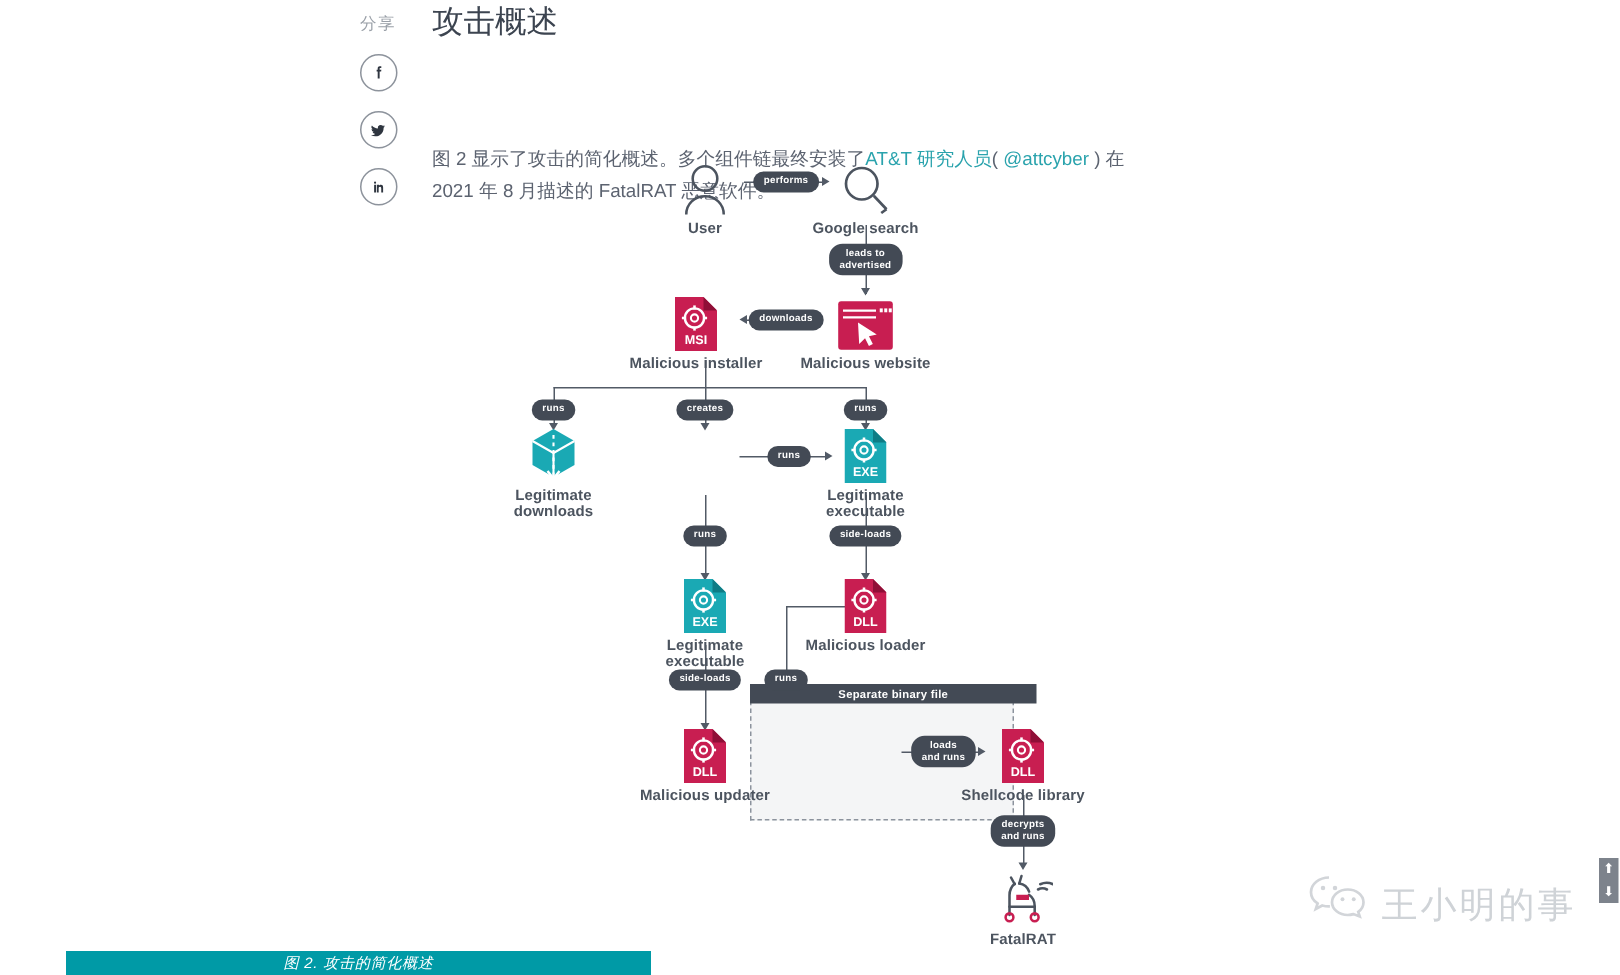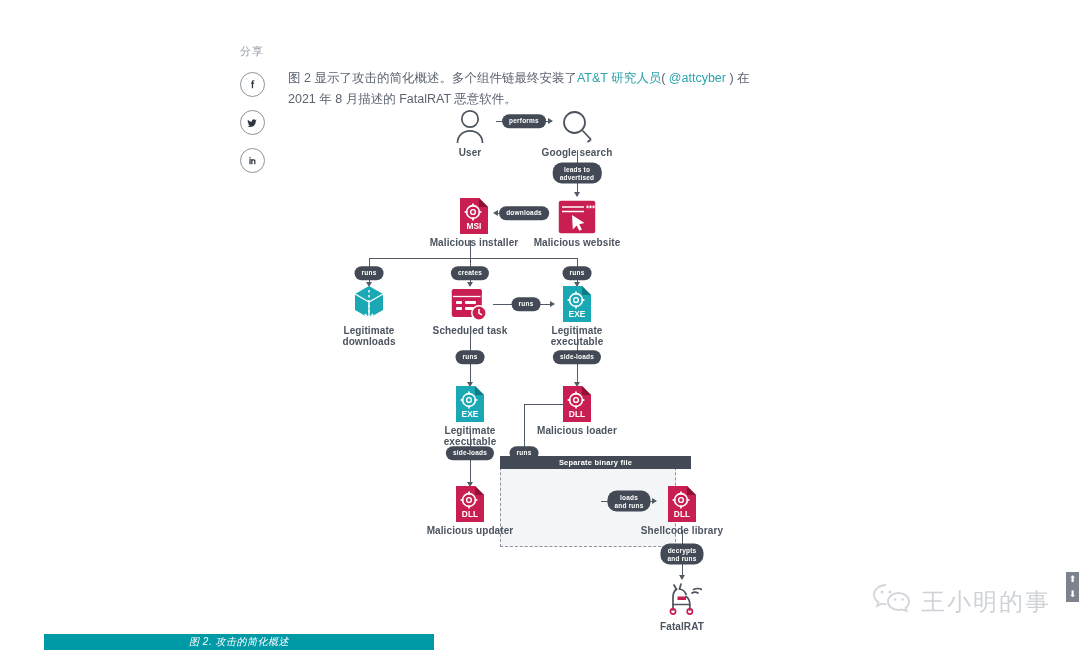--- a/index.html
+++ b/index.html
@@ -2,21 +2,21 @@
 <html><head>
 <meta charset="utf-8">
 <style>
   html,body{margin:0;padding:0;}
   body{
     width:1080px;height:650px;overflow:hidden;background:#ffffff;
     font-family:"Liberation Sans","DejaVu Sans",sans-serif;
     color:#4a4f58;position:relative;
   }
   
-  #share-rail{position:absolute;left:232px;top:8px;width:40px;margin-top:36px;}
+  #share-rail{position:absolute;left:232px;top:8px;width:40px;}
   .share-label{font-size:11px;color:#9aa0a8;text-align:center;letter-spacing:1px;}
   .share-btn{
     width:23px;height:23px;border-radius:50%;border:1.4px solid #8d939c;
     margin:13px auto 0 auto;display:flex;align-items:center;justify-content:center;
     color:#2f3640;cursor:pointer;background:#fff;
   }
   .share-btn svg{display:block;}
   
   #article{position:absolute;left:288px;top:0px;width:500px;}
   #page-title{font-size:21px;font-weight:400;color:#3c4450;margin:0;padding-top:0px;
@@ -93,20 +93,21 @@
   <div class="share-btn">
     <span>
       <svg width="13" height="13" viewBox="0 0 24 24" fill="#2f3640">
           <path d="M6.3 9.4h2.3V19H6.3V9.4zm1.15-3.8a1.33 1.33 0 1 1 0 2.66 1.33 1.33 0 0 1 0-2.66zM10.2 9.4h2.2v1.3h.03c.3-.58 1.06-1.2 2.18-1.2 2.33 0 2.76 1.54 2.76 3.53V19h-2.3v-4.43c0-1.06-.02-2.42-1.47-2.42-1.48 0-1.7 1.15-1.7 2.34V19h-2.3V9.4z"></path>
         </svg>
     </span>
   </div>
 </div>
 
 <div id="article">
+  <h1 id="page-title">攻击概述</h1>
   <p id="intro-paragraph"><span>图 2 显示了攻击的简化概述。多个组件链最终安装了</span><a class="lnk" href="#">AT&amp;T 研究人员</a><span>( </span><a class="lnk" href="#">@attcyber</a><span> ) 在 2021 年 8 月描述的 FatalRAT 恶意软件。</span></p>
 </div>
 
 <div id="figure">
  <div id="figure-canvas">
 
   <div class="ln lnh" style="left:208px;top:29px;width:52px;"></div>
   <div class="arrow arr-right" style="left:260px;top:25.5px;"></div>
 
   <div class="ln lnv" style="left:289px;top:58px;height:46px;"></div>
@@ -164,21 +165,21 @@
     <div class="glyph">
       <svg width="36" height="36" viewBox="0 0 36 36">
             <circle cx="15.5" cy="14.5" r="10.5" fill="none" stroke="#4c545f" stroke-width="1.8"></circle>
             <line x1="23.5" y1="22.5" x2="32" y2="31.5" stroke="#4c545f" stroke-width="1.8"></line>
             <line x1="32" y1="31.5" x2="28.5" y2="34" stroke="#4c545f" stroke-width="1.8"></line>
           </svg>
     </div>
     <div class="cap">Google search</div>
   </div>
 
-  <div class="node" style="left:186px;top:100px;">
+  <div class="node" style="left:176px;top:100px;">
     <div class="glyph">
       <svg width="28" height="36" viewBox="0 0 28 36">
         <path d="M0 0h19l9 9v27H0z" fill="#c81e51"></path>
             <path d="M19 0l9 9h-9z" fill="#8f0f37"></path>
         <circle cx="13" cy="14" r="6.4" fill="none" stroke="#fff" stroke-width="1.6"></circle>
         <circle cx="13" cy="14" r="2.4" fill="none" stroke="#fff" stroke-width="1.4"></circle>
         <g stroke="#fff" stroke-width="1.7">
               <line x1="13" y1="5.6" x2="13" y2="8.4"></line>
               <line x1="13" y1="19.6" x2="13" y2="22.4"></line>
               <line x1="4.6" y1="14" x2="7.4" y2="14"></line>
@@ -214,38 +215,20 @@
       <svg width="34" height="38" viewBox="0 0 34 38">
         <path d="M17 2l14 8v16l-14 8-14-8V10z" fill="#1aa9b4"></path>
         <path d="M3 10l14 8 14-8M17 18v18" fill="none" stroke="#fff" stroke-width="1.4"></path>
         <line x1="17" y1="6" x2="17" y2="34" stroke="#fff" stroke-width="1.4" stroke-dasharray="2.5 2.5"></line>
         <path d="M13 30l4 5 4-5" fill="none" stroke="#fff" stroke-width="1.6"></path>
       </svg>
     </div>
     <div class="cap">Legitimate downloads</div>
   </div>
 
-  <div class="node" style="left:182px;top:188px;">
-    <div class="glyph">
-      <svg width="38" height="34" viewBox="0 0 38 34">
-        <rect x="0.8" y="1" width="30" height="28" rx="2.5" fill="#c81e51"></rect>
-        <rect x="0.8" y="1" width="30" height="6" rx="2.5" fill="#c81e51"></rect>
-        <line x1="2" y1="8.5" x2="29.5" y2="8.5" stroke="#fff" stroke-width="1.3"></line>
-        <g fill="#fff">
-              <rect x="5" y="13" width="6" height="3" rx="1"></rect>
-              <rect x="14" y="13" width="11" height="3" rx="1"></rect>
-              <rect x="5" y="19" width="6" height="3" rx="1"></rect>
-              <rect x="14" y="19" width="11" height="3" rx="1"></rect>
-            </g>
-        <circle cx="28" cy="25" r="7.2" fill="#c81e51" stroke="#fff" stroke-width="1.5"></circle>
-        <path d="M28 21v4.2l3 1.6" fill="none" stroke="#fff" stroke-width="1.5"></path>
-      </svg>
-    </div>
-    <div class="cap">Scheduled task</div>
-  </div>
 
   <div class="node" style="left:289px;top:188px;">
     <div class="glyph">
       <svg width="28" height="36" viewBox="0 0 28 36">
         <path d="M0 0h19l9 9v27H0z" fill="#1aa9b4"></path>
             <path d="M19 0l9 9h-9z" fill="#0e7c85"></path>
         <circle cx="13" cy="14" r="6.4" fill="none" stroke="#fff" stroke-width="1.6"></circle>
         <circle cx="13" cy="14" r="2.4" fill="none" stroke="#fff" stroke-width="1.4"></circle>
         <g stroke="#fff" stroke-width="1.7">
               <line x1="13" y1="5.6" x2="13" y2="8.4"></line>

